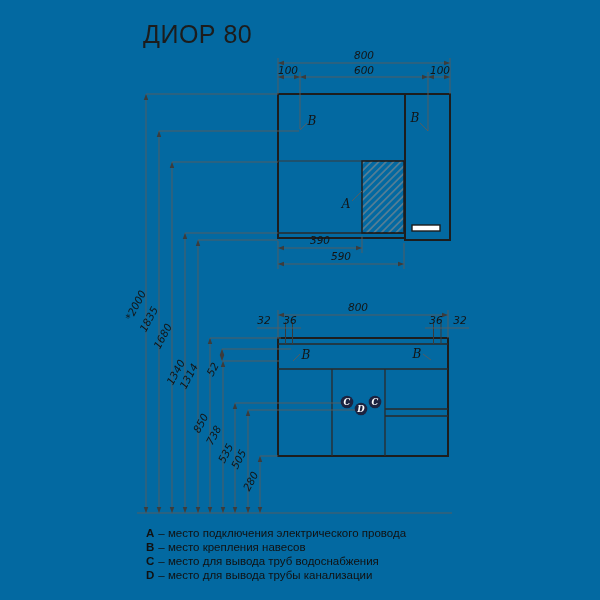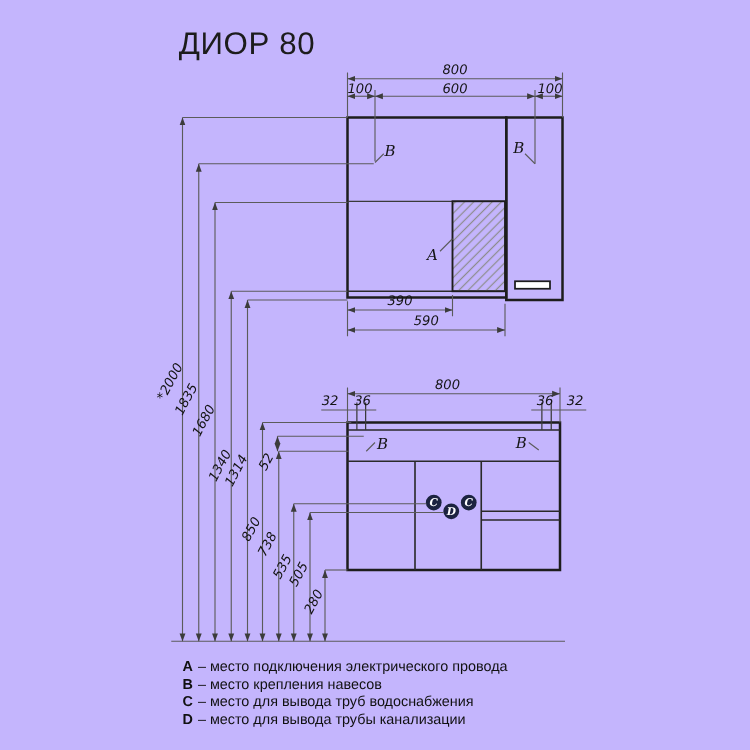--- a/index.html
+++ b/index.html
@@ -1,16 +1,16 @@
 <!DOCTYPE html>
 <html><head>
 <meta charset="utf-8">
 <style>
   html,body{margin:0;padding:0;background:#fff;}
-  .stage{position:relative;width:600px;height:600px;background:#c4b5fd;overflow:hidden;
+  .stage{position:relative;width:600px;height:600px;background:#0369a1;overflow:hidden;
          font-family:"Liberation Sans",sans-serif;}
   svg{display:block;}
   .ln{stroke:#1d1d1d;stroke-width:2;fill:none;}
   .lm{stroke:#2a2a2a;stroke-width:1.3;fill:none;}
   .lt{stroke:#3a3a3a;stroke-width:1;fill:none;}
   .ld{stroke:#5b5b5b;stroke-width:0.9;fill:none;}
   .dt{font:italic 10.5px "DejaVu Sans",sans-serif;fill:#141414;text-anchor:middle;}
   .cl{font:italic 12px "DejaVu Serif",serif;fill:#141414;text-anchor:middle;}
   .mk{font:italic bold 8.5px "DejaVu Serif",serif;fill:#ffffff;text-anchor:middle;}
   .ttl{font:25px "Liberation Sans",sans-serif;fill:#1c1c1c;letter-spacing:0.5px;}

